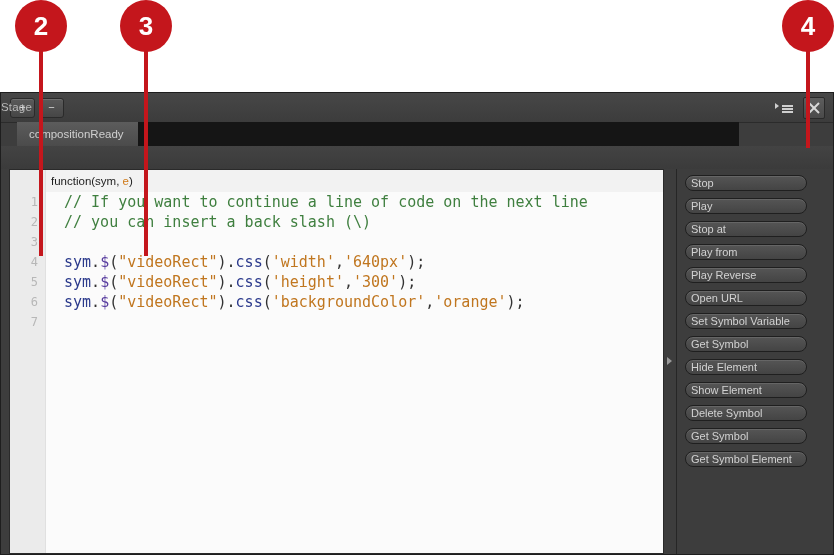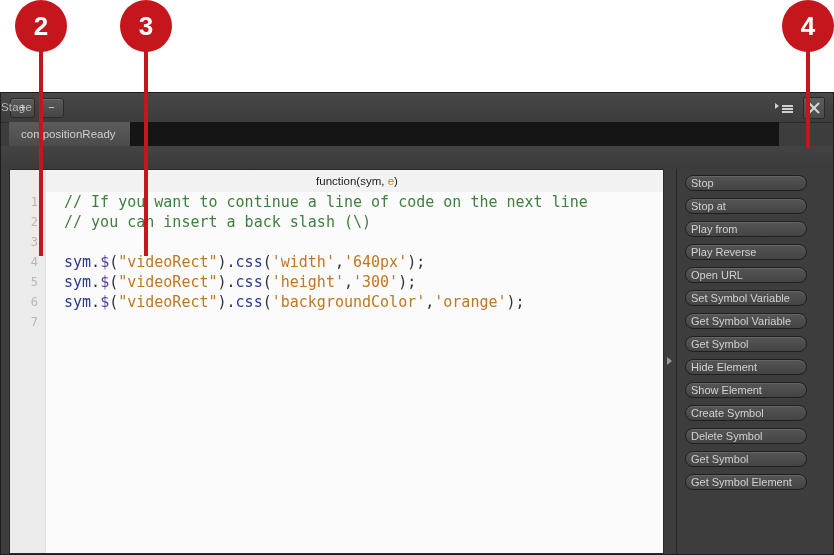--- a/index.html
+++ b/index.html
@@ -59,23 +59,22 @@
   }
   .closebtn{
     position:absolute;right:8px;top:4px;width:20px;height:20px;
     background:linear-gradient(#5d5d5d,#4a4a4a);
     border:1px solid #2a2a2a;border-radius:2px;cursor:pointer;
   }
   .closebtn svg{position:absolute;left:3px;top:3px;}
 
   
   .tabstrip{
-    position:absolute;left:8px;top:29px;width:722px;height:24px;
+    position:absolute;left:16px;top:29px;width:722px;height:24px;
     background:#151515;
-    padding-left:48px;
   }
   .tab{
     position:absolute;left:0;top:0;height:24px;
     padding:0 14px 0 12px;
     background:linear-gradient(#5c5c5c,#4b4b4b);
     color:#cfcfcf;font-size:11.5px;line-height:24px;
     cursor:pointer;user-select:none;
   }
   .tabstrip-fill{
     position:absolute;left:0;top:53px;width:832px;height:23px;
@@ -104,21 +103,20 @@
   }
   .gutter .lnpad{height:22px;}
   .codearea{
     position:absolute;left:36px;top:0;right:0;bottom:0;
     background:#fbfbfb;overflow:hidden;
   }
   .fnhead{
     height:22px;line-height:22px;padding-left:5px;
     font-family:"Liberation Sans", sans-serif;font-size:11.5px;color:#1d1d1d;
     background:#f2f2f2;
-    text-align:center;
   }
   .codeline{
     height:20px;line-height:20px;padding-left:18px;
     font-family:"DejaVu Sans Mono", monospace;font-size:15px;white-space:pre;
   }
   .c-comment{color:#3f7f3f;}
   .c-ident{color:#2b3a8c;}
   .c-dollar{color:#5a3fa0;}
   .c-str{color:#c0761f;}
   .c-punct{color:#333;}
@@ -226,30 +224,29 @@
         </div>
       </div>
 
       <div class="splitter">
         <div class="arrow"></div>
       </div>
 
       <div class="actions">
         <div id="action-buttons">
             <div class="abtn">Stop</div>
+            <div class="abtn">Play</div>
             <div class="abtn">Stop at</div>
             <div class="abtn">Play from</div>
             <div class="abtn">Play Reverse</div>
             <div class="abtn">Open URL</div>
             <div class="abtn">Set Symbol Variable</div>
-            <div class="abtn">Get Symbol Variable</div>
             <div class="abtn">Get Symbol</div>
             <div class="abtn">Hide Element</div>
             <div class="abtn">Show Element</div>
-            <div class="abtn">Create Symbol</div>
             <div class="abtn">Delete Symbol</div>
             <div class="abtn">Get Symbol</div>
             <div class="abtn">Get Symbol Element</div>
           </div>
       </div>
 
     </div>
   </div>
 
   <div id="callouts">

